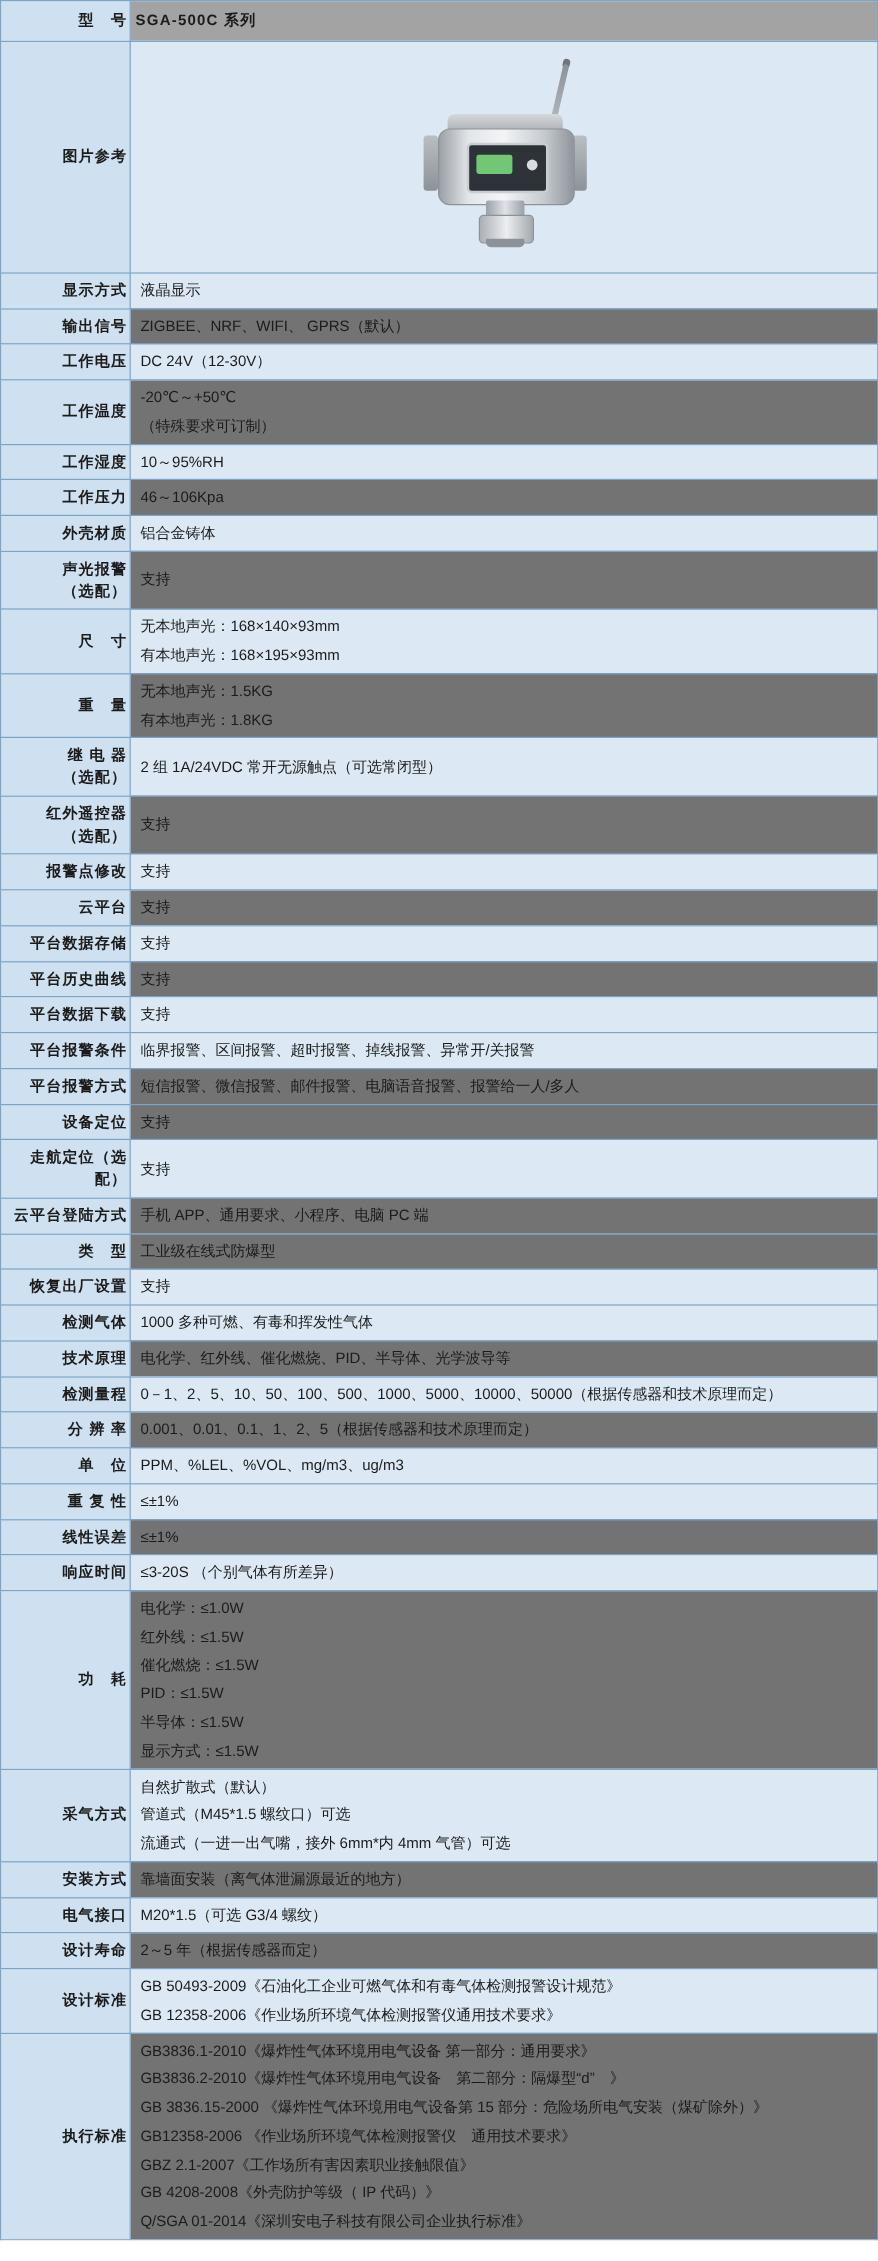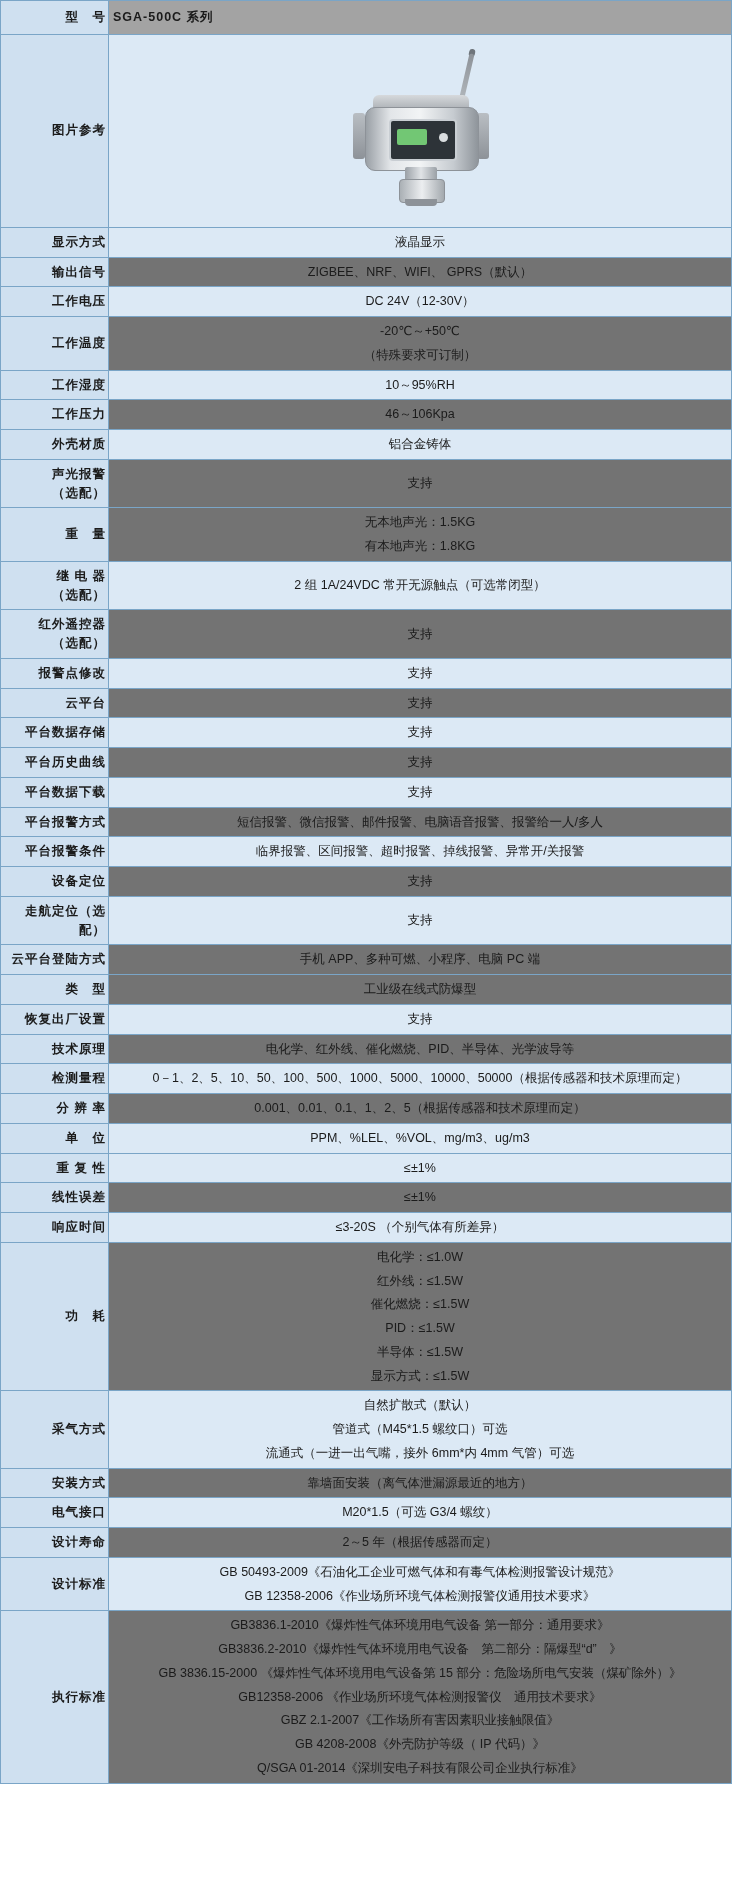--- a/index.html
+++ b/index.html
@@ -22,21 +22,21 @@
     width:108px;
     background:#cfe0f0;
     text-align:right;
     font-weight:bold;
     letter-spacing:1px;
     padding:5px 2px;
   }
   td.value{
     background:#dce9f5;
     padding:5px 8px;
-    text-align:center;
+    text-align:left;
   }
   td.value.alt{background:#737373;}
   td.head-val{
     background:#a3a3a3;
     text-align:left;
     font-weight:bold;
     font-size:13px;
     padding:7px 4px;
     letter-spacing:1px;
   }
@@ -211,20 +211,27 @@
             <p>铝合金铸体</p>
           </td>
         </tr>
         <tr>
           <td class="label label-2line">声光报警<br>（选配）</td>
           <td class="value multi alt">
             <p>支持</p>
           </td>
         </tr>
         <tr>
+          <td class="label label-2line">尺　寸</td>
+          <td class="value multi">
+            <p>无本地声光：168×140×93mm</p>
+            <p>有本地声光：168×195×93mm</p>
+          </td>
+        </tr>
+        <tr>
           <td class="label label-2line">重　量</td>
           <td class="value multi alt">
             <p>无本地声光：1.5KG</p>
             <p>有本地声光：1.8KG</p>
           </td>
         </tr>
         <tr>
           <td class="label label-2line">继 电 器<br>（选配）</td>
           <td class="value multi">
             <p>2 组 1A/24VDC 常开无源触点（可选常闭型）</p>
@@ -260,59 +267,65 @@
             <p>支持</p>
           </td>
         </tr>
         <tr>
           <td class="label label-2line">平台数据下载</td>
           <td class="value multi">
             <p>支持</p>
           </td>
         </tr>
         <tr>
+          <td class="label label-2line">平台报警条件</td>
+          <td class="value multi">
+            <p>临界报警、区间报警、超时报警、掉线报警、异常开/关报警</p>
+          </td>
+        </tr>
+        <tr>
           <td class="label label-2line">平台报警方式</td>
           <td class="value multi alt">
             <p>短信报警、微信报警、邮件报警、电脑语音报警、报警给一人/多人</p>
           </td>
         </tr>
         <tr>
-          <td class="label label-2line">平台报警条件</td>
-          <td class="value multi">
-            <p>临界报警、区间报警、超时报警、掉线报警、异常开/关报警</p>
-          </td>
-        </tr>
-        <tr>
           <td class="label label-2line">设备定位</td>
           <td class="value multi alt">
             <p>支持</p>
           </td>
         </tr>
         <tr>
           <td class="label label-2line">走航定位（选配）</td>
           <td class="value multi">
             <p>支持</p>
           </td>
         </tr>
         <tr>
           <td class="label label-2line">云平台登陆方式</td>
           <td class="value multi alt">
-            <p>手机 APP、多种可燃、小程序、电脑 PC 端</p>
+            <p>手机 APP、通用要求、小程序、电脑 PC 端</p>
           </td>
         </tr>
         <tr>
           <td class="label label-2line">类　型</td>
           <td class="value multi alt">
             <p>工业级在线式防爆型</p>
           </td>
         </tr>
         <tr>
           <td class="label label-2line">恢复出厂设置</td>
           <td class="value multi">
             <p>支持</p>
+          </td>
+        </tr>
+        <tr>
+          <td class="label label-2line">检测气体</td>
+          <td class="value multi">
+            <p>1000 多种可燃、有毒和挥发性气体</p>
           </td>
         </tr>
         <tr>
           <td class="label label-2line">技术原理</td>
           <td class="value multi alt">
             <p>电化学、红外线、催化燃烧、PID、半导体、光学波导等</p>
           </td>
         </tr>
         <tr>
           <td class="label label-2line">检测量程</td>

